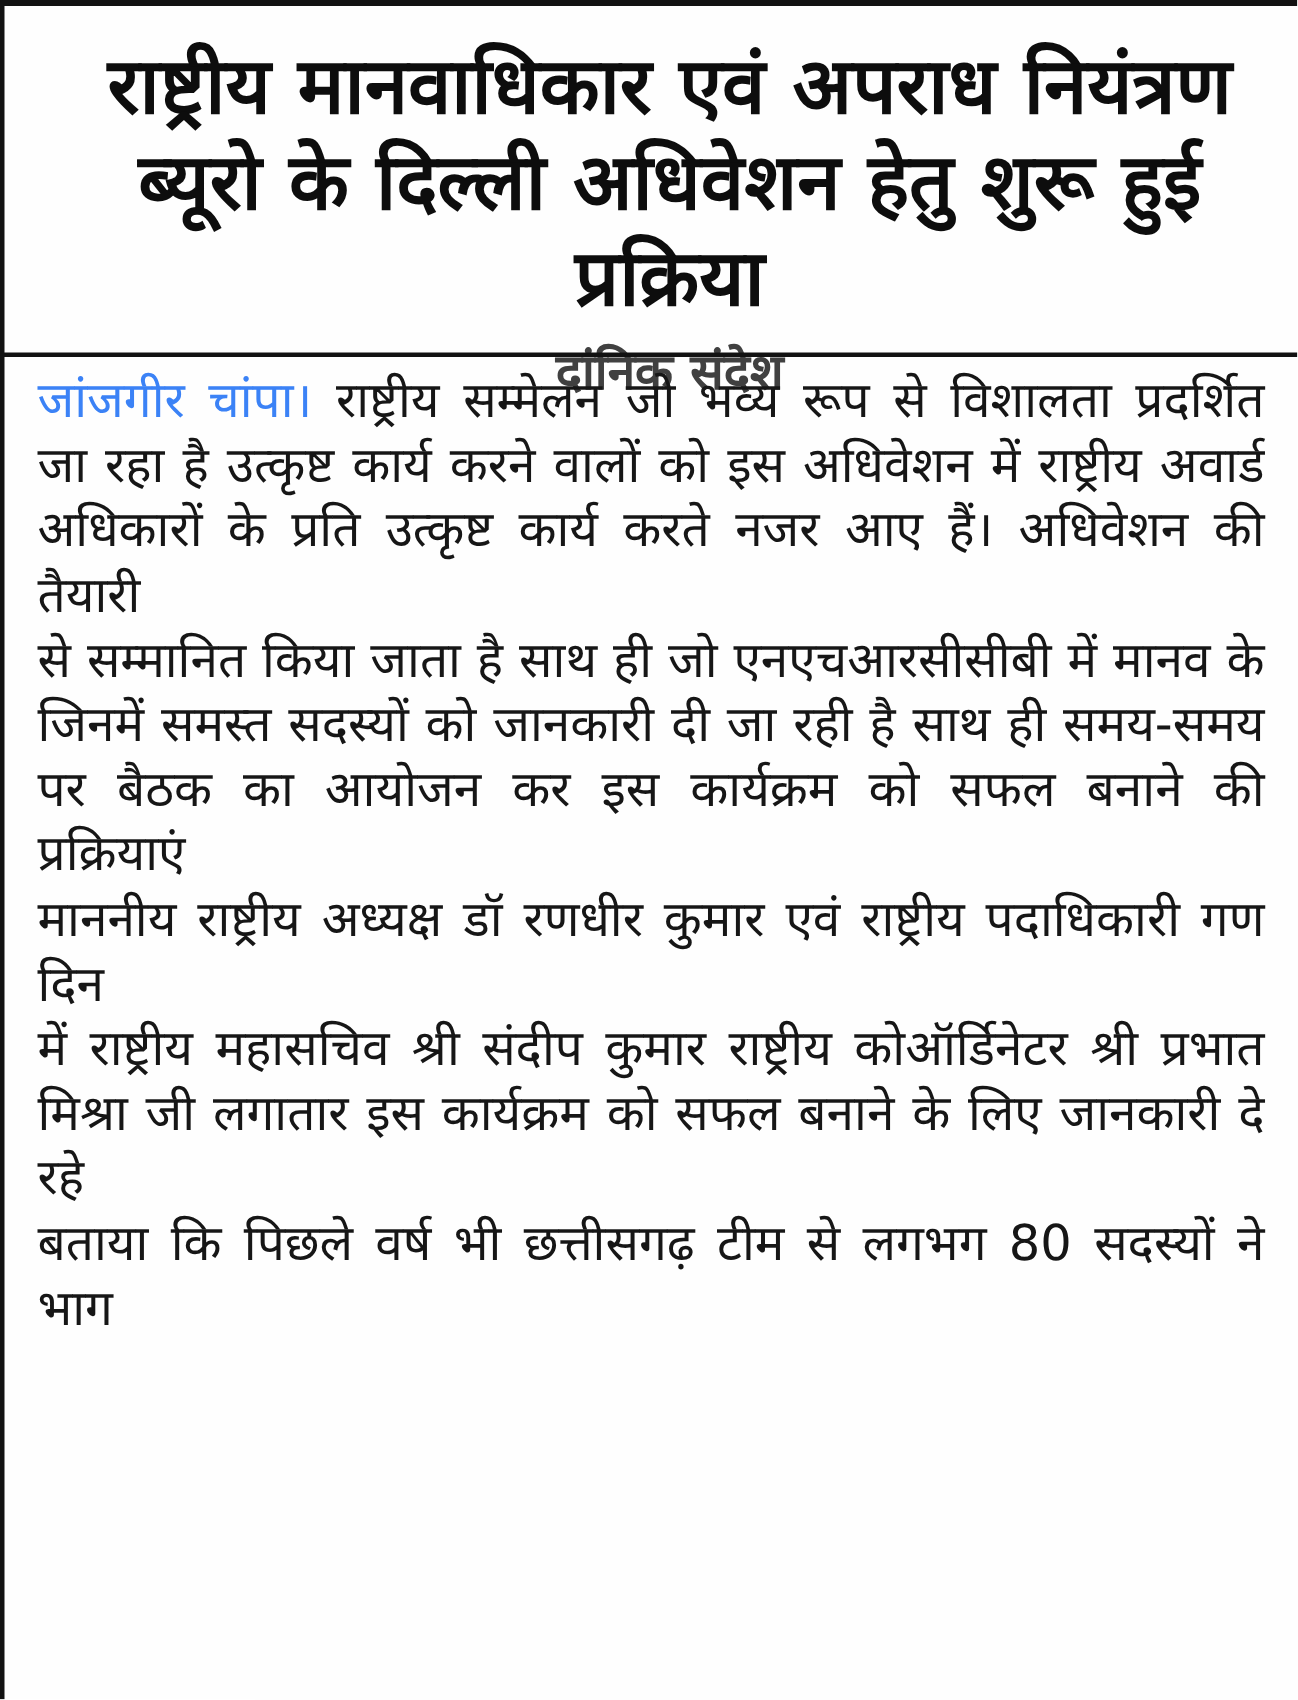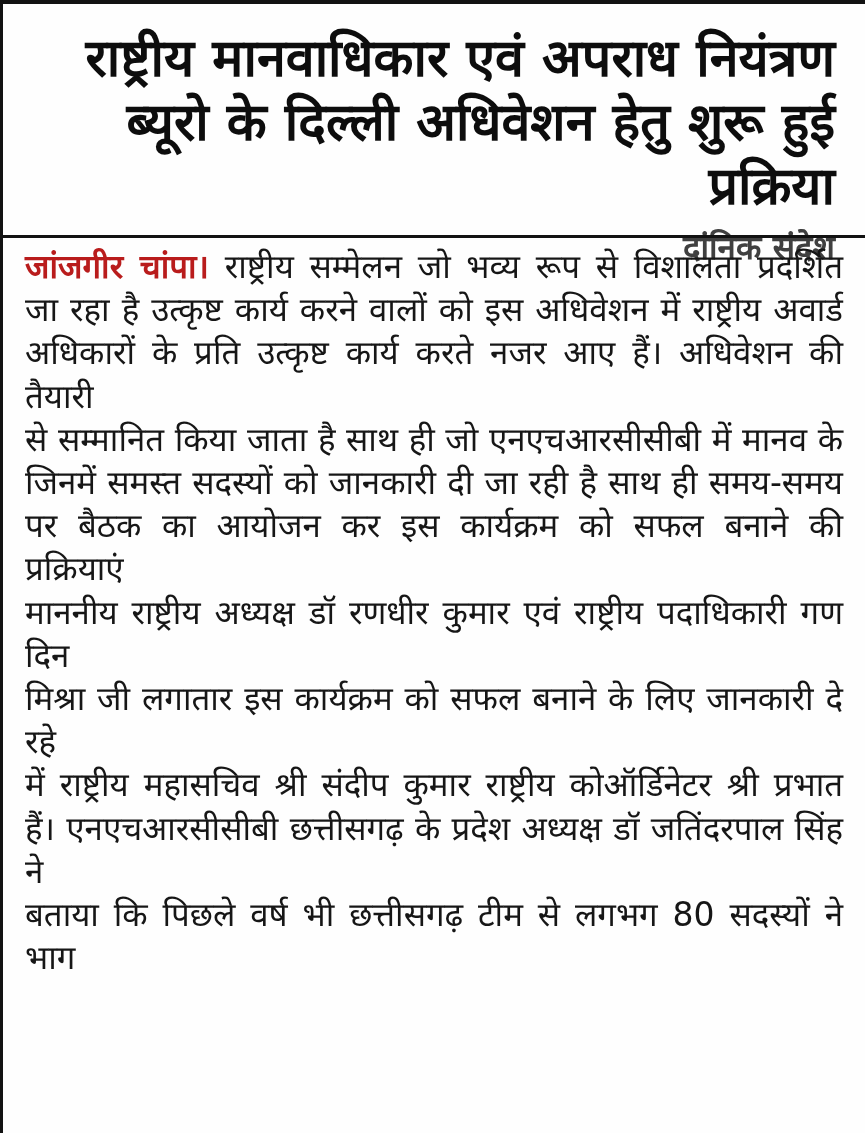--- a/index.html
+++ b/index.html
@@ -24,21 +24,21 @@
     background: #121212;
   }
   .border-left {
     position: absolute;
     top: 0; left: 0;
     width: 3px; height: 1133px;
     background: #121212;
   }
   .header {
     padding: 26px 30px 0 30px;
-    text-align: right;
+    text-align: center;
     margin-left: 28px;
   }
   .headline {
     margin: 0;
     font-size: 52px;
     line-height: 64px;
     font-weight: 800;
     letter-spacing: 0px;
     color: #0d0d0d;
   }
@@ -65,22 +65,22 @@
   }
   .body-line {
     font-size: 33px;
     line-height: 43.2px;
     white-space: normal;
     text-align: justify;
     text-align-last: justify;
     color: #161616;
   }
   .dateline {
-    font-weight: 700;
-    color: #b91c1c;
+    font-weight: 400;
+    color: #3b82f6;
   }
 </style>
 </head>
 <body>
 
 <div class="page">
   <div class="border-top"></div>
   <div class="border-left"></div>
 
   <div class="header">
@@ -94,19 +94,18 @@
   <div class="divider"></div>
 
   <div class="article-body">
     <div class="body-line"><span class="dateline">जांजगीर चांपा।</span> <span>राष्ट्रीय सम्मेलन जो भव्य रूप से विशालता प्रदर्शित</span></div>
     <div class="body-line">जा रहा है उत्कृष्ट कार्य करने वालों को इस अधिवेशन में राष्ट्रीय अवार्ड</div>
     <div class="body-line">अधिकारों के प्रति उत्कृष्ट कार्य करते नजर आए हैं। अधिवेशन की तैयारी</div>
     <div class="body-line">से सम्मानित किया जाता है साथ ही जो एनएचआरसीसीबी में मानव के</div>
     <div class="body-line">जिनमें समस्त सदस्यों को जानकारी दी जा रही है साथ ही समय-समय</div>
     <div class="body-line">पर बैठक का आयोजन कर इस कार्यक्रम को सफल बनाने की प्रक्रियाएं</div>
     <div class="body-line">माननीय राष्ट्रीय अध्यक्ष डॉ रणधीर कुमार एवं राष्ट्रीय पदाधिकारी गण दिन</div>
+    <div class="body-line">में राष्ट्रीय महासचिव श्री संदीप कुमार राष्ट्रीय कोऑर्डिनेटर श्री प्रभात</div>
     <div class="body-line">मिश्रा जी लगातार इस कार्यक्रम को सफल बनाने के लिए जानकारी दे रहे</div>
-    <div class="body-line">में राष्ट्रीय महासचिव श्री संदीप कुमार राष्ट्रीय कोऑर्डिनेटर श्री प्रभात</div>
-    <div class="body-line">हैं। एनएचआरसीसीबी छत्तीसगढ़ के प्रदेश अध्यक्ष डॉ जतिंदरपाल सिंह ने</div>
     <div class="body-line">बताया कि पिछले वर्ष भी छत्तीसगढ़ टीम से लगभग 80 सदस्यों ने भाग</div>
 
   </div>
 </div>
 
 </body></html>

